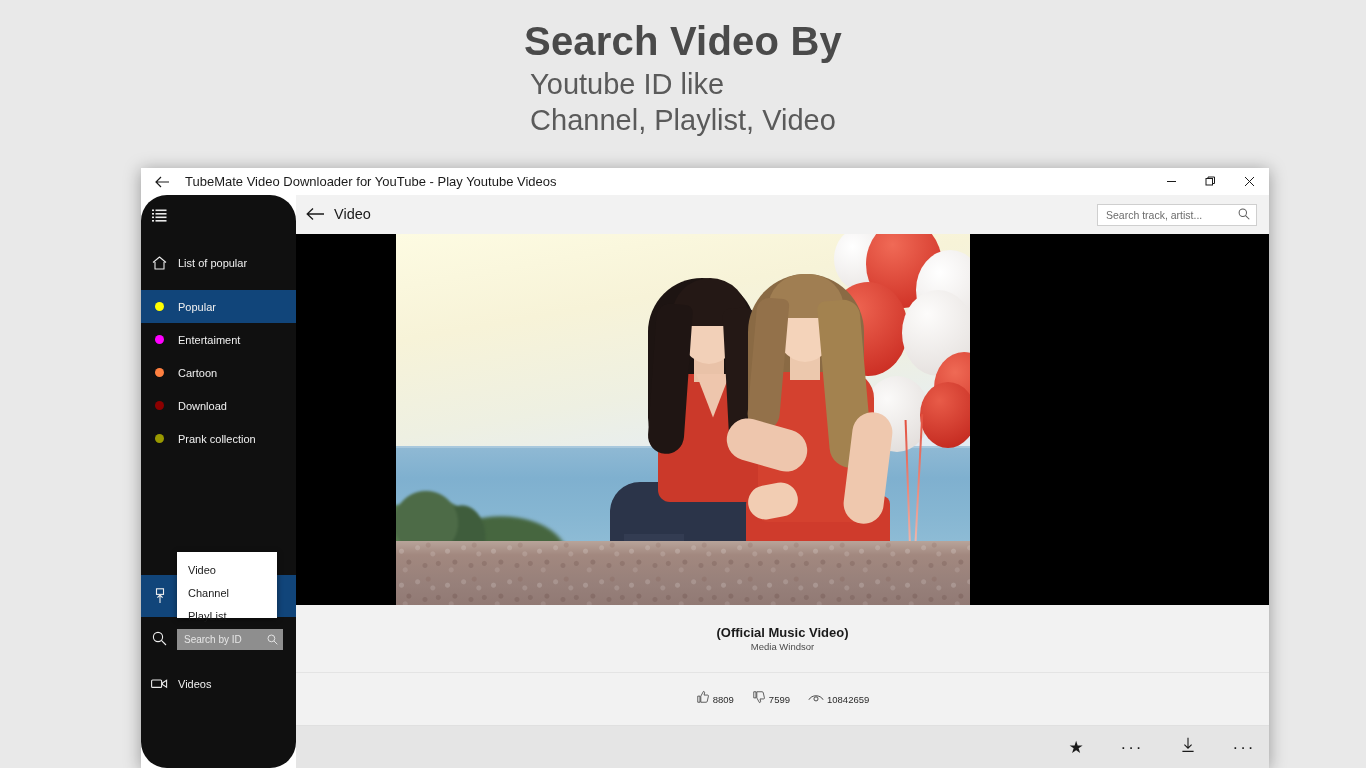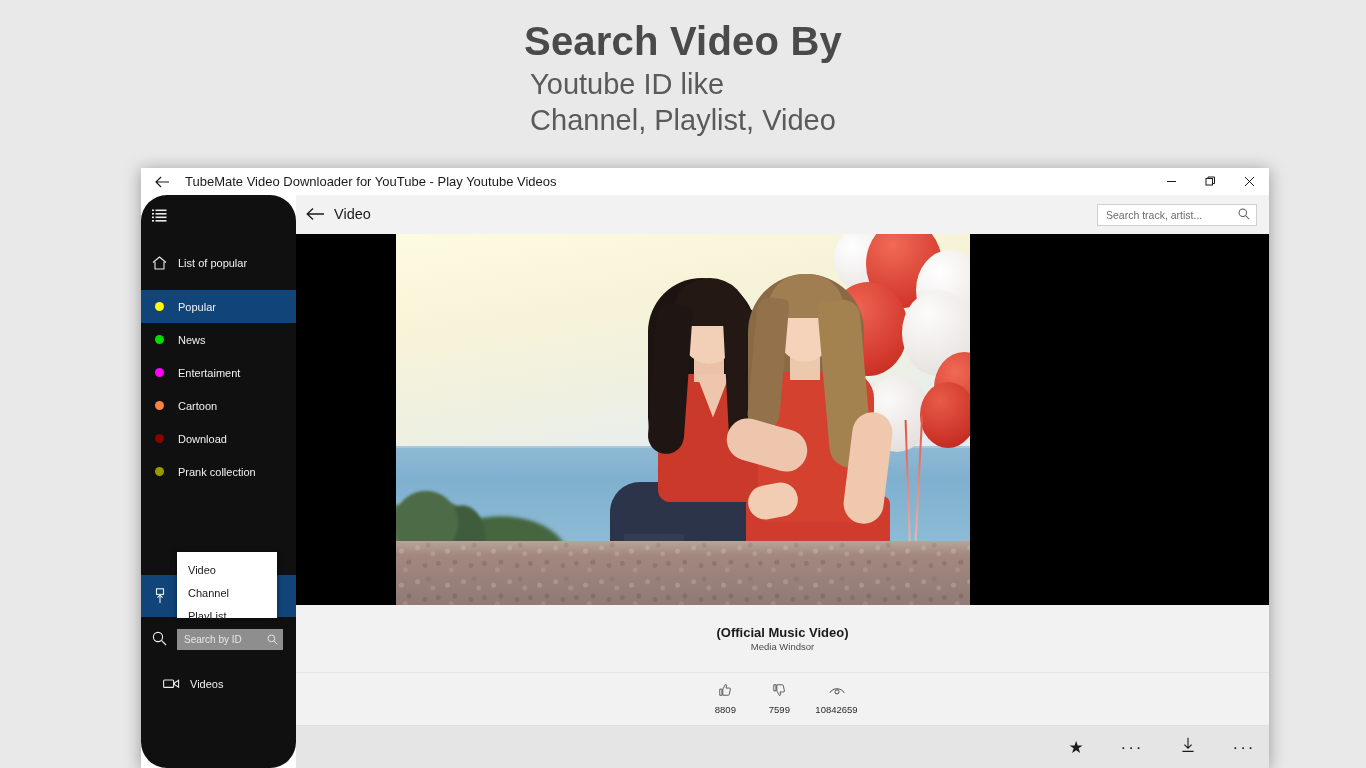--- a/index.html
+++ b/index.html
@@ -46,21 +46,21 @@
   .dot { width: 9px; height: 9px; border-radius: 50%; display:block; }
   .sb-spacer { height: 11px; }
 
   .pin-row { position: absolute; left: 0; top: 380px; width: 155px; height: 42px;
              background: #11457a; display: flex; align-items: center; }
   .pin-row .ic { width: 37px; display: flex; align-items: center; justify-content: center; }
   .search-row { position: absolute; left: 0; top: 422px; width: 155px; height: 42px;
                 display: flex; align-items: center; }
   .search-row .ic { width: 37px; display: flex; align-items: center; justify-content: center; }
 
-  .bottom-nav { position: absolute; left: 12px; top: 470px; width: 131px; }
+  .bottom-nav { position: absolute; left: 0; top: 470px; width: 131px; }
   .bottom-nav .nav-item { height: 37px; }
 
   
   .id-popup { position: absolute; left: 36px; top: 357px; width: 100px; height: 66px;
               background: #fff; box-shadow: 0 1px 6px rgba(0,0,0,.45); z-index: 30;
               padding: 6px 0; }
   .id-popup .opt { height: 23px; display: flex; align-items: center; padding-left: 11px;
                    font-size: 11px; color: #1a1a1a; }
   .id-search { position: absolute; left: 36px; top: 434px; width: 106px; height: 21px;
                background: #8e8e8e; display: flex; align-items: center; z-index: 29;
@@ -148,21 +148,21 @@
   .balloon { position:absolute; border-radius:50%; }
   .b-string { position:absolute; width:2px; background:linear-gradient(180deg,#e3503f,#f6f0ea); }
 
   .vid-info { flex: 1; background: #f2f2f2; display: flex; flex-direction: column; }
   .meta { height: 68px; display: flex; flex-direction: column; align-items: center;
           justify-content: center; border-bottom: 1px solid #e4e4e4; }
   .meta .vt { font-size: 13px; font-weight: bold; color: #1a1a1a; }
   .meta .va { font-size: 9.5px; color: #4a4a4a; margin-top: 1px; }
   .stats { height: 53px; display: flex; align-items: center; justify-content: center;
            gap: 18px; border-bottom: 1px solid #e0e0e0; }
-  .stat { display: flex; flex-direction: column; align-items: center; gap: 3px; min-width: 36px; }
+  .stat { display: flex; flex-direction: row; align-items: center; gap: 3px; min-width: 36px; }
   .stat .sv { font-size: 9.5px; color: #2a2a2a; }
   .actions { height: 42px; background: #e5e5e5; display: flex; align-items: center;
              justify-content: flex-end; padding-right: 8px; gap: 22px; }
   .act { width: 34px; height: 34px; display: flex; align-items: center; justify-content: center;
          color: #1a1a1a; }
   .dots { font-size: 17px; letter-spacing: 2px; line-height: 1; color:#1a1a1a; }
 </style>
 </head>
 <body>
 
@@ -235,26 +235,20 @@
           <span class="lbl">List of popular</span>
         </div>
 
         <div class="sb-spacer"></div>
 
         <div class="nav-item sel">
           <span class="ic">
               <span class="dot" id="d0" style="background: rgb(255, 255, 0);"></span>
             </span>
           <span class="lbl">Popular</span>
-        </div>
-        <div class="nav-item">
-          <span class="ic">
-              <span class="dot" id="d1" style="background: rgb(0, 221, 0);"></span>
-            </span>
-          <span class="lbl">News</span>
         </div>
         <div class="nav-item">
           <span class="ic">
               <span class="dot" id="d2" style="background: rgb(255, 0, 255);"></span>
             </span>
           <span class="lbl">Entertaiment</span>
         </div>
         <div class="nav-item">
           <span class="ic">
               <span class="dot" id="d3" style="background: rgb(255, 128, 64);"></span>

